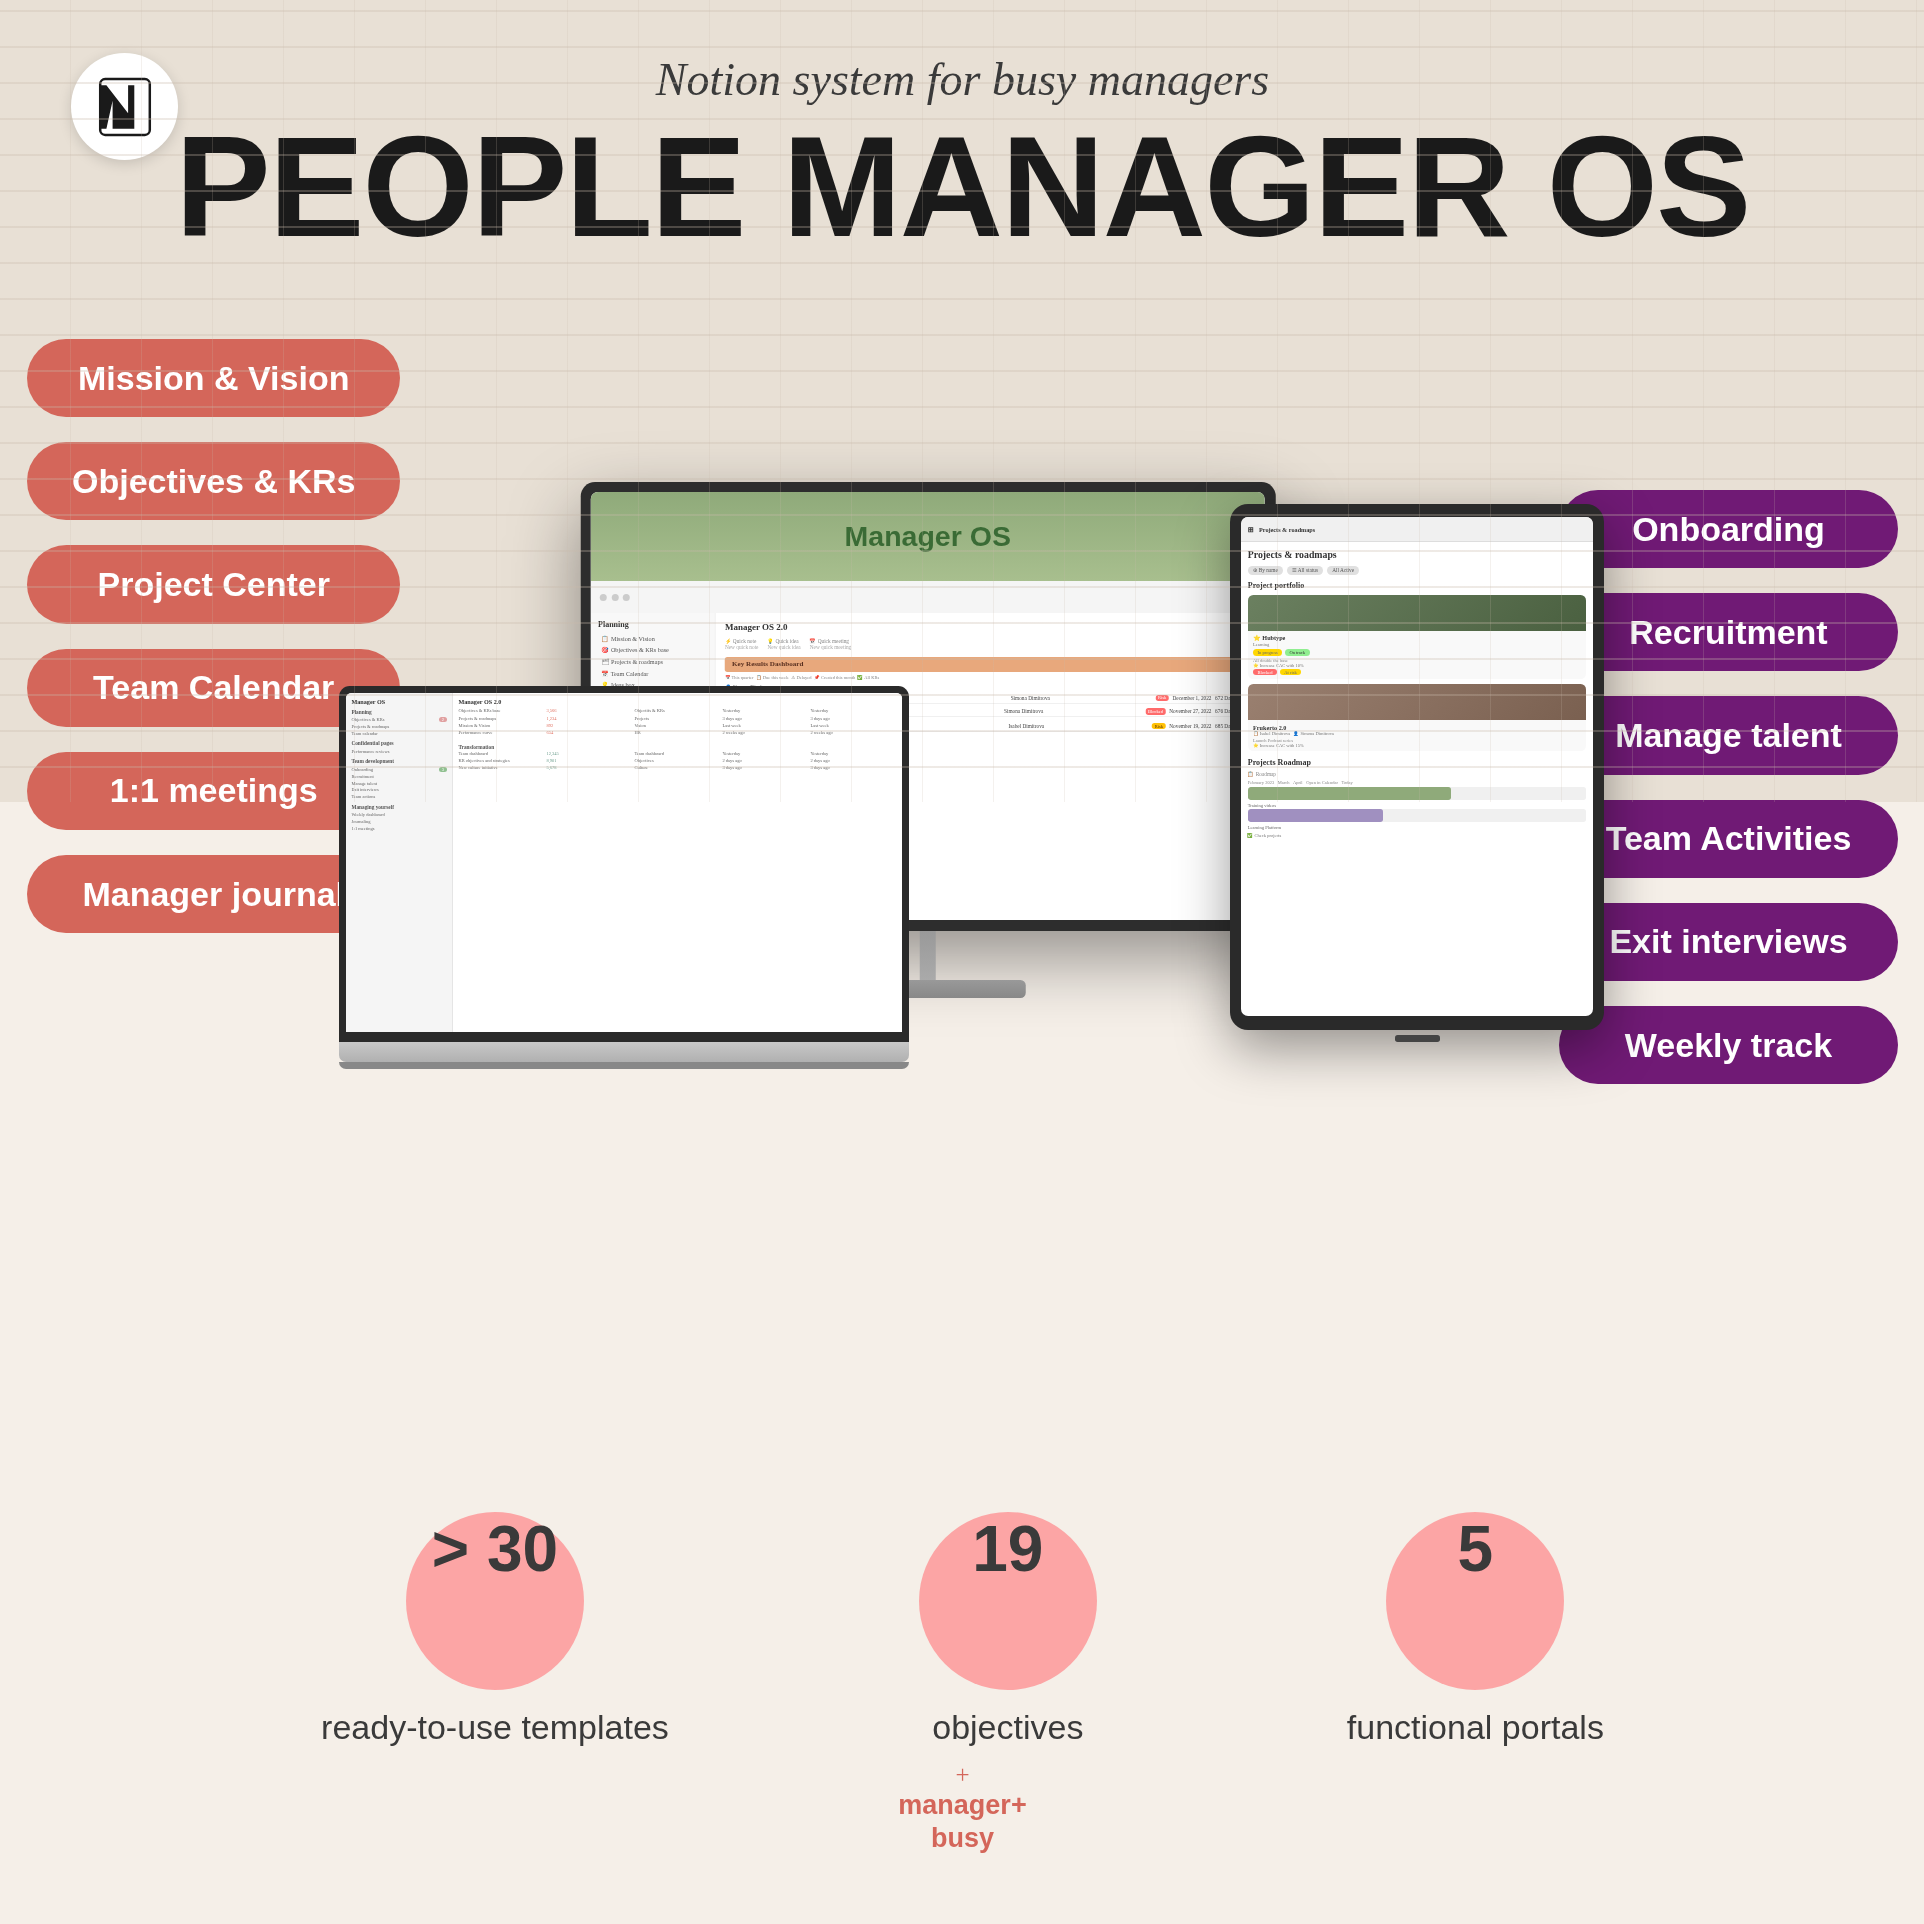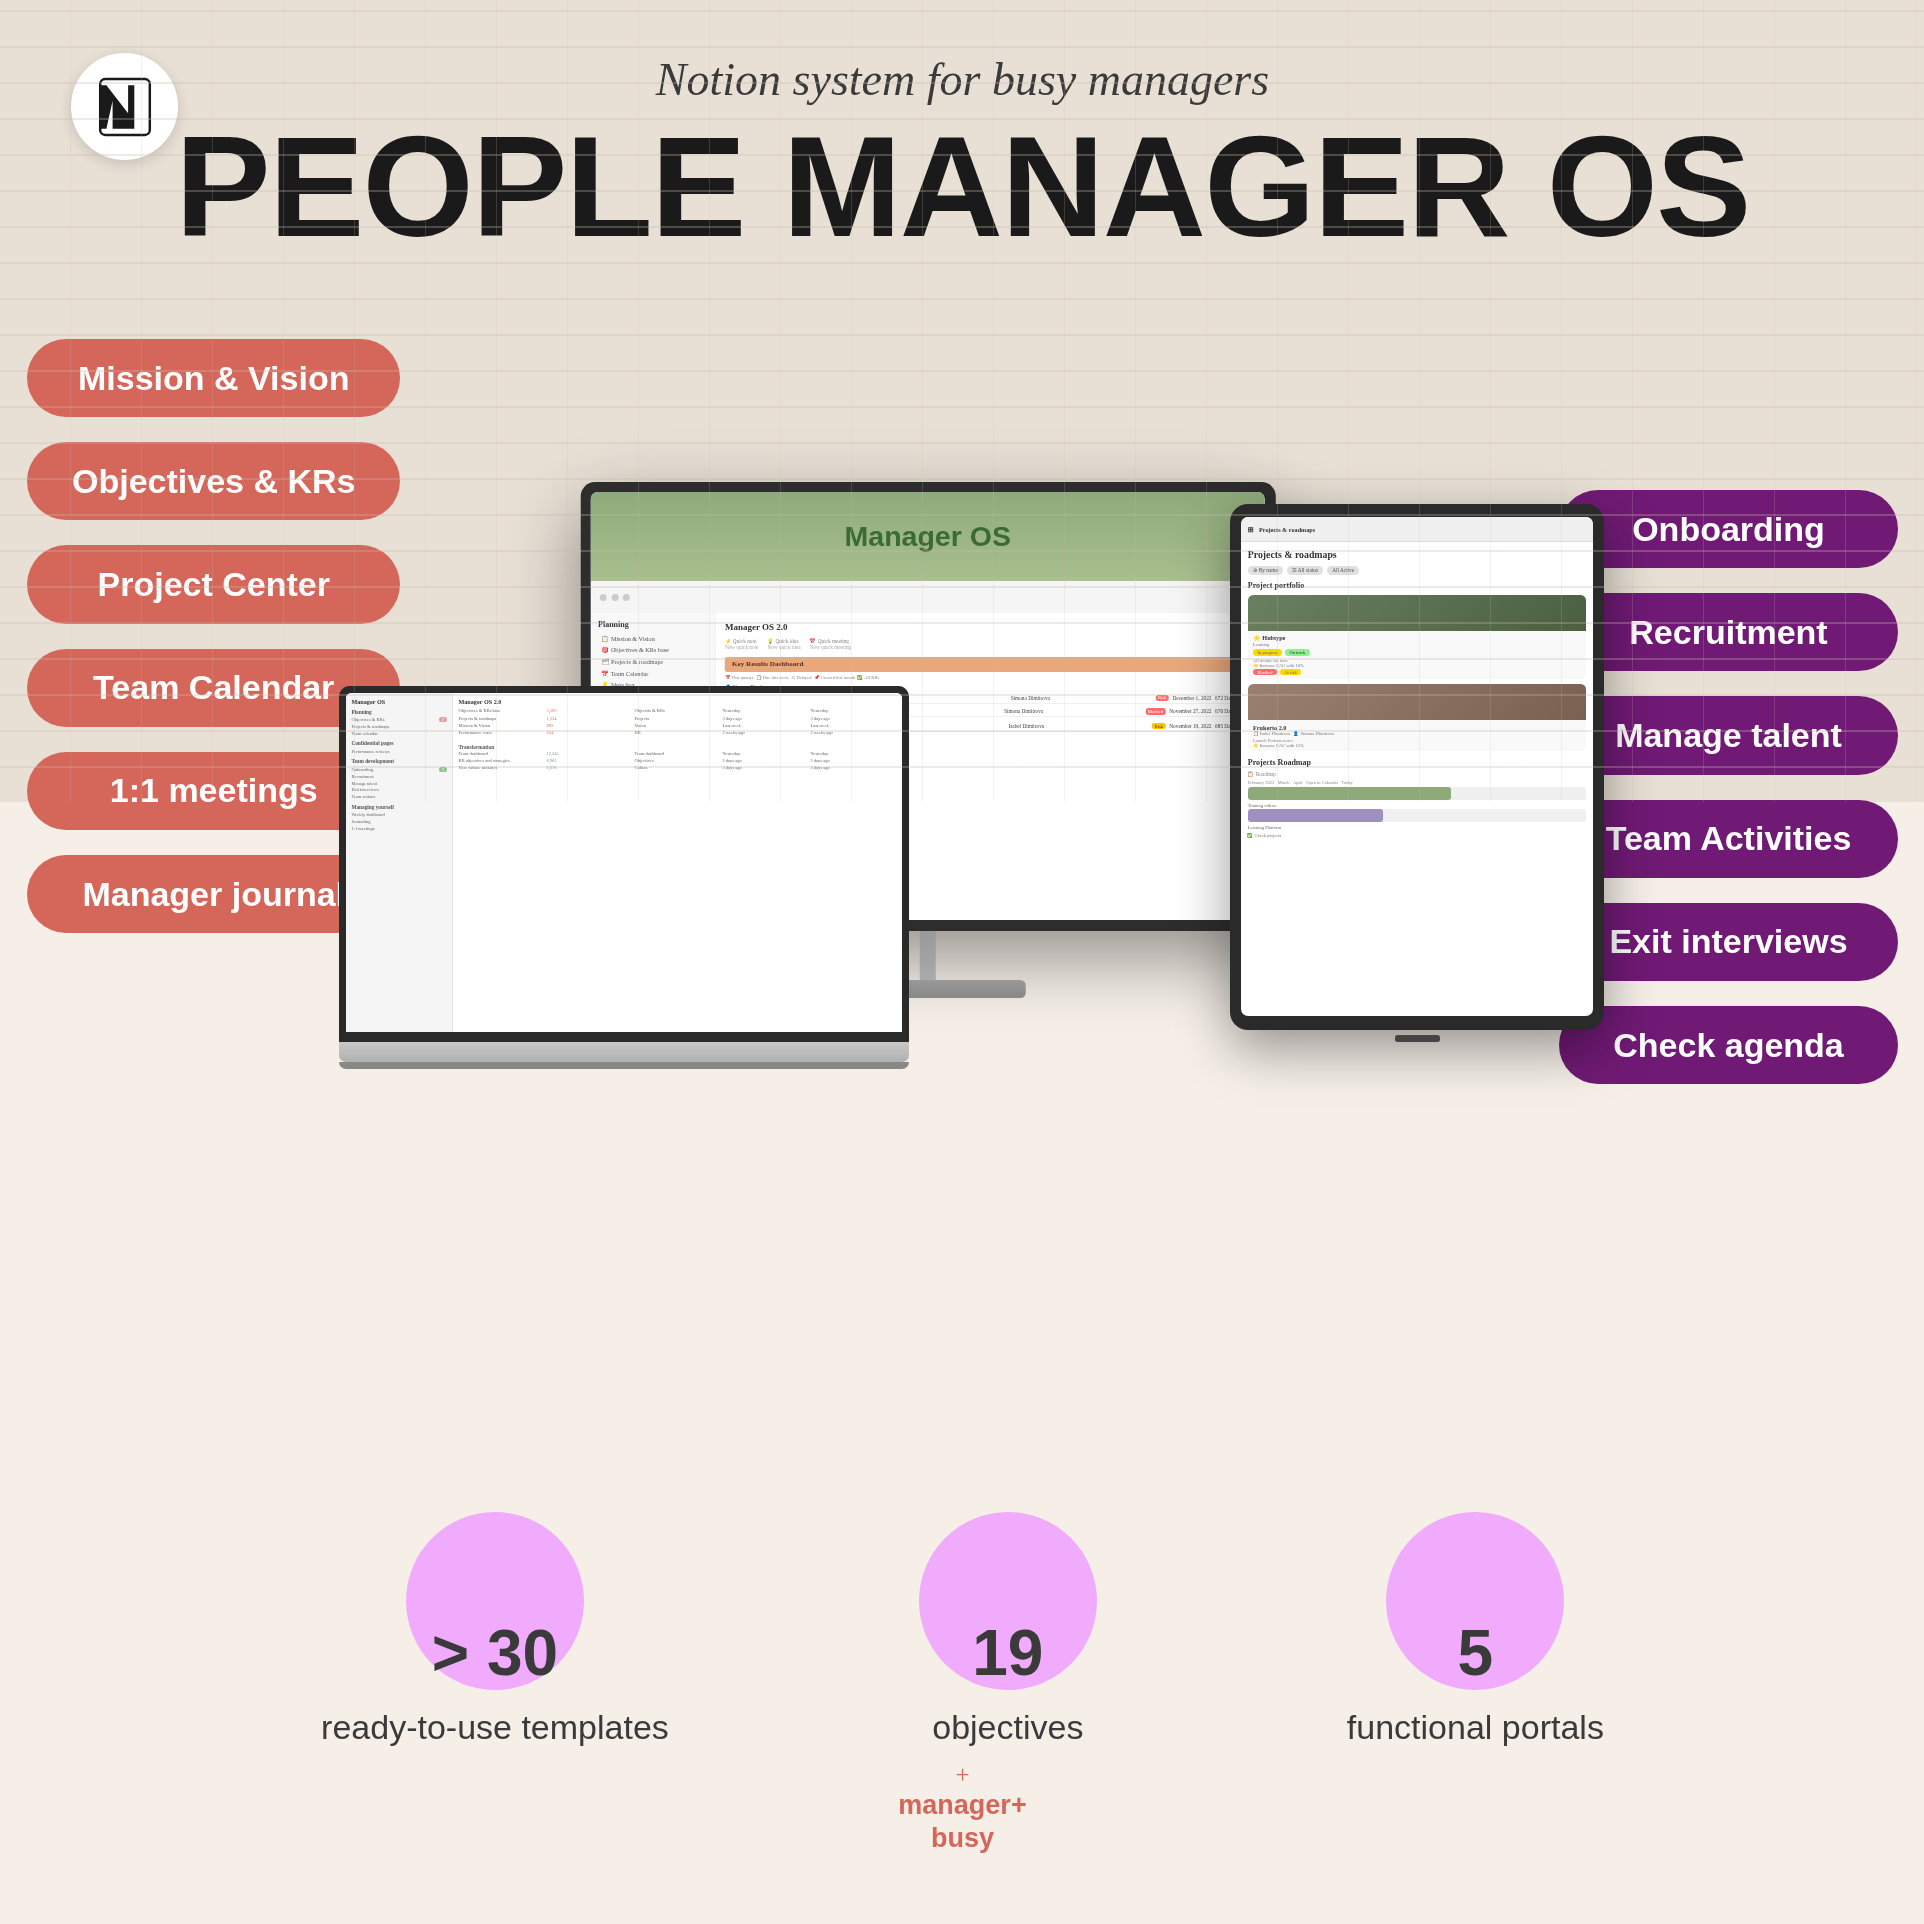--- a/index.html
+++ b/index.html
@@ -451,23 +451,23 @@
     }
 
     .stat-item {
       text-align: center;
     }
 
     .stat-circle {
       width: 178px;
       height: 178px;
       border-radius: 50%;
-      background: #f0abfc;
-      display: flex;
-      align-items: flex-end;
+      background: #fca5a5;
+      display: flex;
+      align-items: flex-start;
       justify-content: center;
       margin: 0 auto 18px;
     }
 
     .stat-number {
       font-family: Arial, sans-serif;
       font-size: 64px;
       font-weight: 700;
       color: #3a3a3a;
     }
@@ -586,21 +586,21 @@
     <div class="pill">1:1 meetings</div>
     <div class="pill">Manager journal</div>
   </div>
 
   <div class="pills-right">
     <div class="pill-right">Onboarding</div>
     <div class="pill-right">Recruitment</div>
     <div class="pill-right">Manage talent</div>
     <div class="pill-right">Team Activities</div>
     <div class="pill-right">Exit interviews</div>
-    <div class="pill-right">Check agenda</div>
+    <div class="pill-right">Weekly track</div>
   </div>
 
   <div class="devices-section">
 
     <div class="monitor">
       <div class="monitor-screen">
         <div class="monitor-display">
 
           <div class="monitor-header-green">
             <div class="monitor-title">Manager OS</div>

